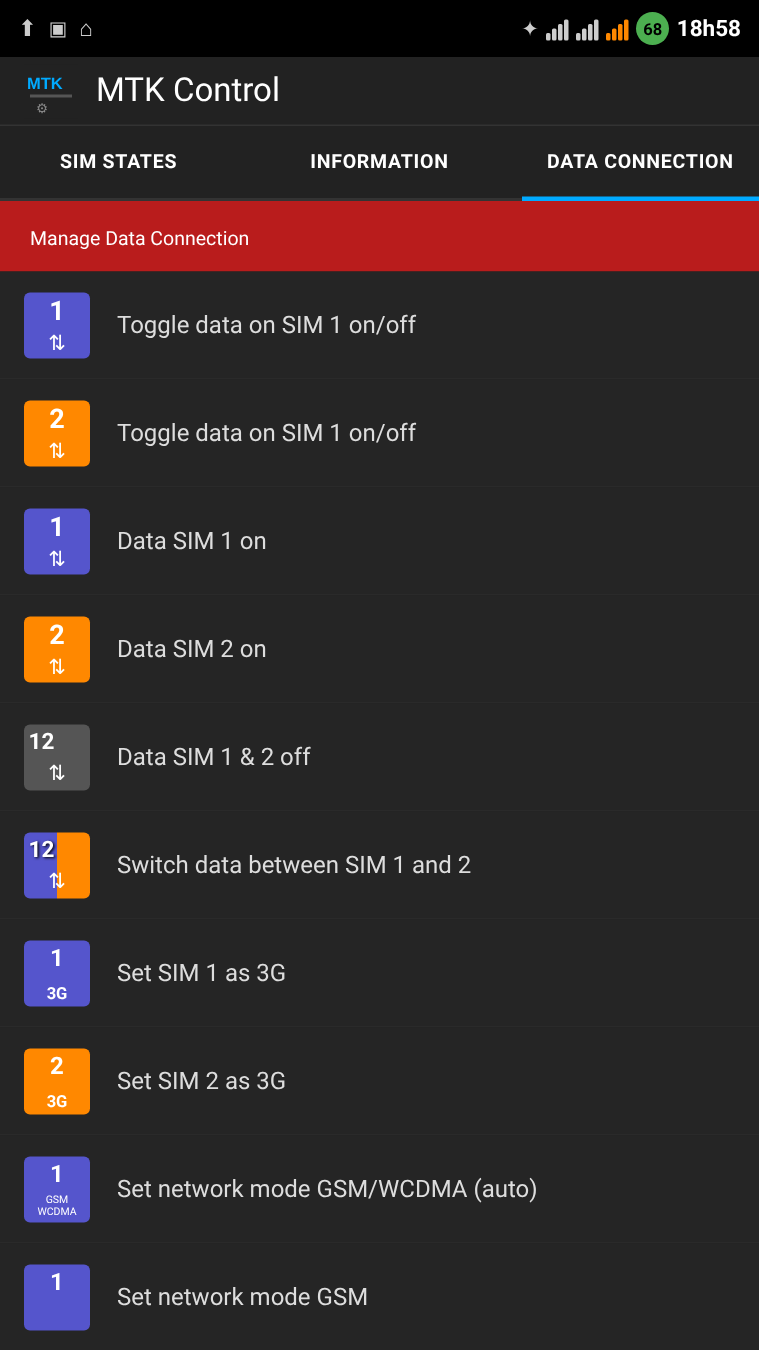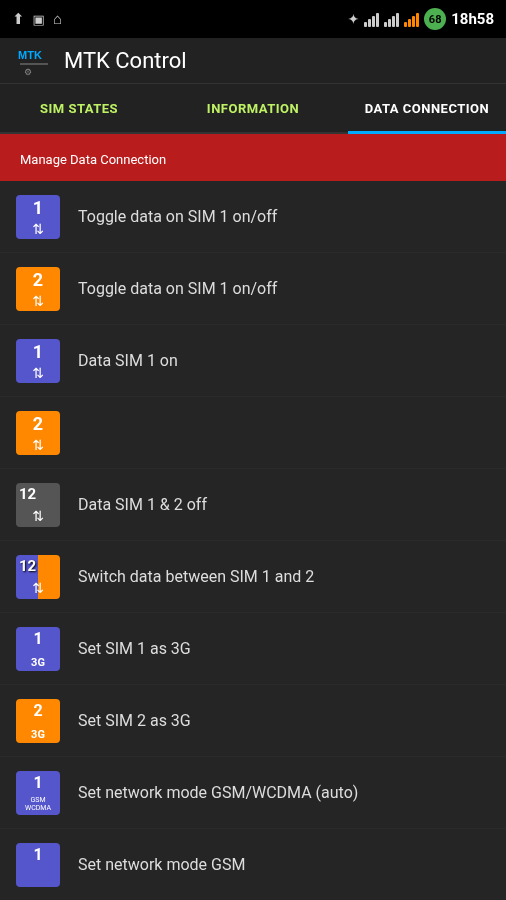--- a/index.html
+++ b/index.html
@@ -74,21 +74,21 @@
       height: 50px;
       border-bottom: 2px solid #333;
     }
     .tab {
       flex: 1;
       display: flex;
       align-items: center;
       justify-content: center;
       font-size: 13px;
       font-weight: bold;
-      color: #bef264;
+      color: #ffffff;
       cursor: pointer;
       position: relative;
       letter-spacing: 0.5px;
     }
     .tab.active {
       color: #fff;
     }
     .tab.active::after {
       content: '';
       position: absolute;
@@ -284,20 +284,21 @@
       <span class="sim-arrows" style="font-size:14px;">⇅</span>
     </div>
     <span class="item-text">Data SIM 1 on</span>
   </div>
 
   <div class="list-item">
     <div class="item-icon icon-sim2">
       <span class="sim-number" style="font-size:18px;font-weight:bold;">2</span>
       <span class="sim-arrows" style="font-size:14px;">⇅</span>
     </div>
+    <span class="item-text">Data SIM 2 on</span>
   </div>
 
   <div class="list-item">
     <div class="item-icon icon-sim12" style="background:#555;">
       <span style="position:absolute;top:2px;left:3px;font-size:15px;font-weight:bold;color:#fff;">12</span>
       <span style="position:absolute;bottom:3px;left:0;right:0;text-align:center;font-size:14px;color:#fff;">⇅</span>
     </div>
     <span class="item-text">Data SIM 1 &amp; 2 off</span>
   </div>
 

